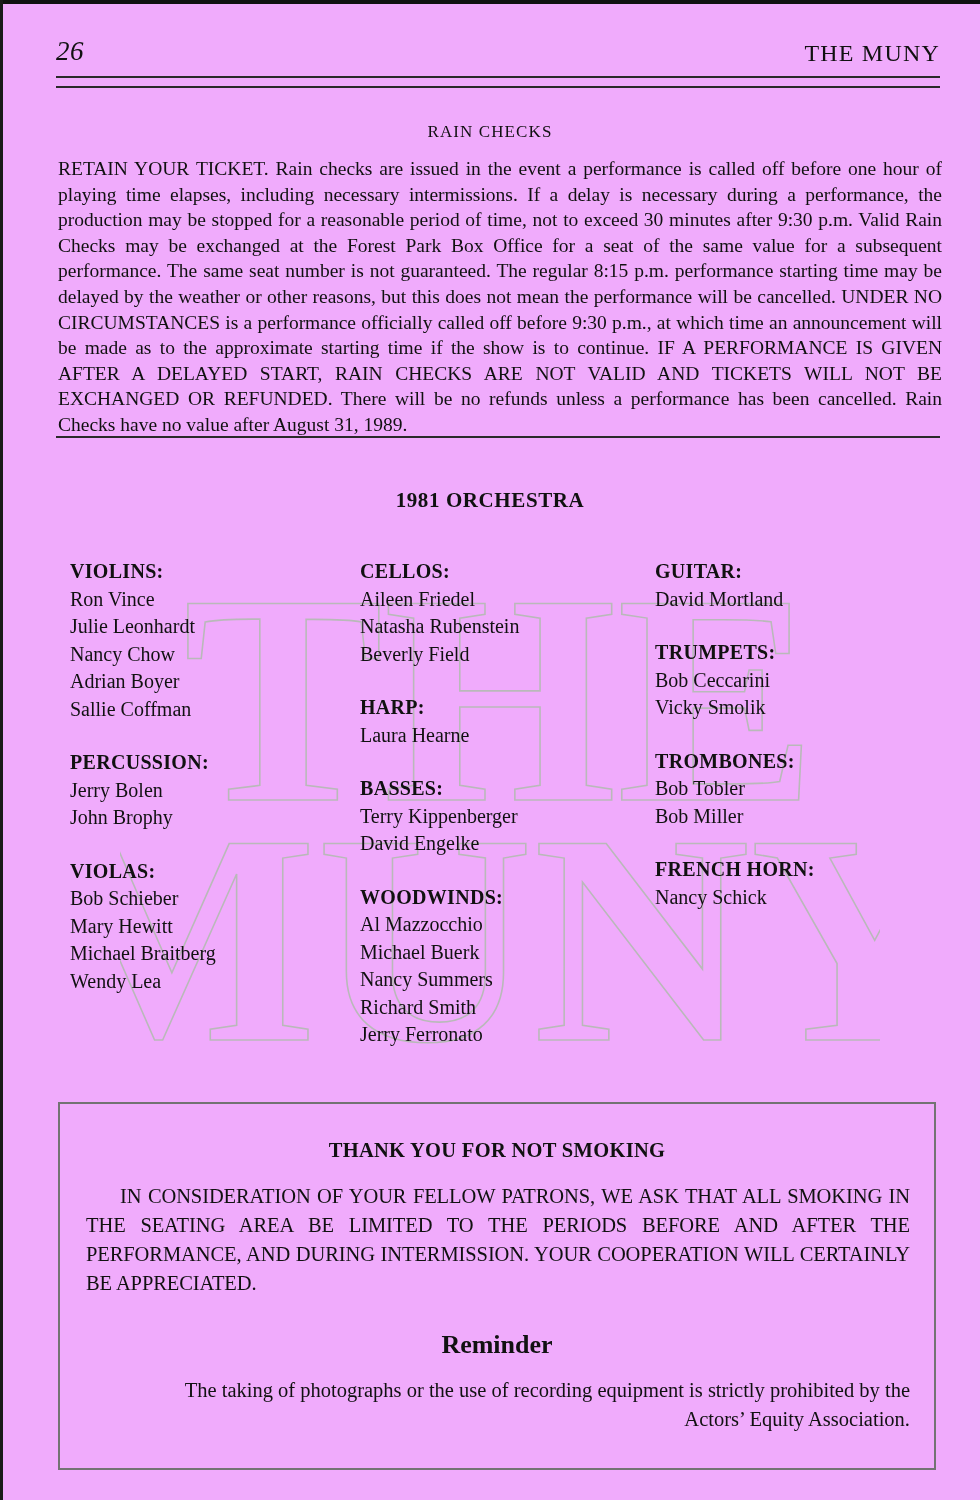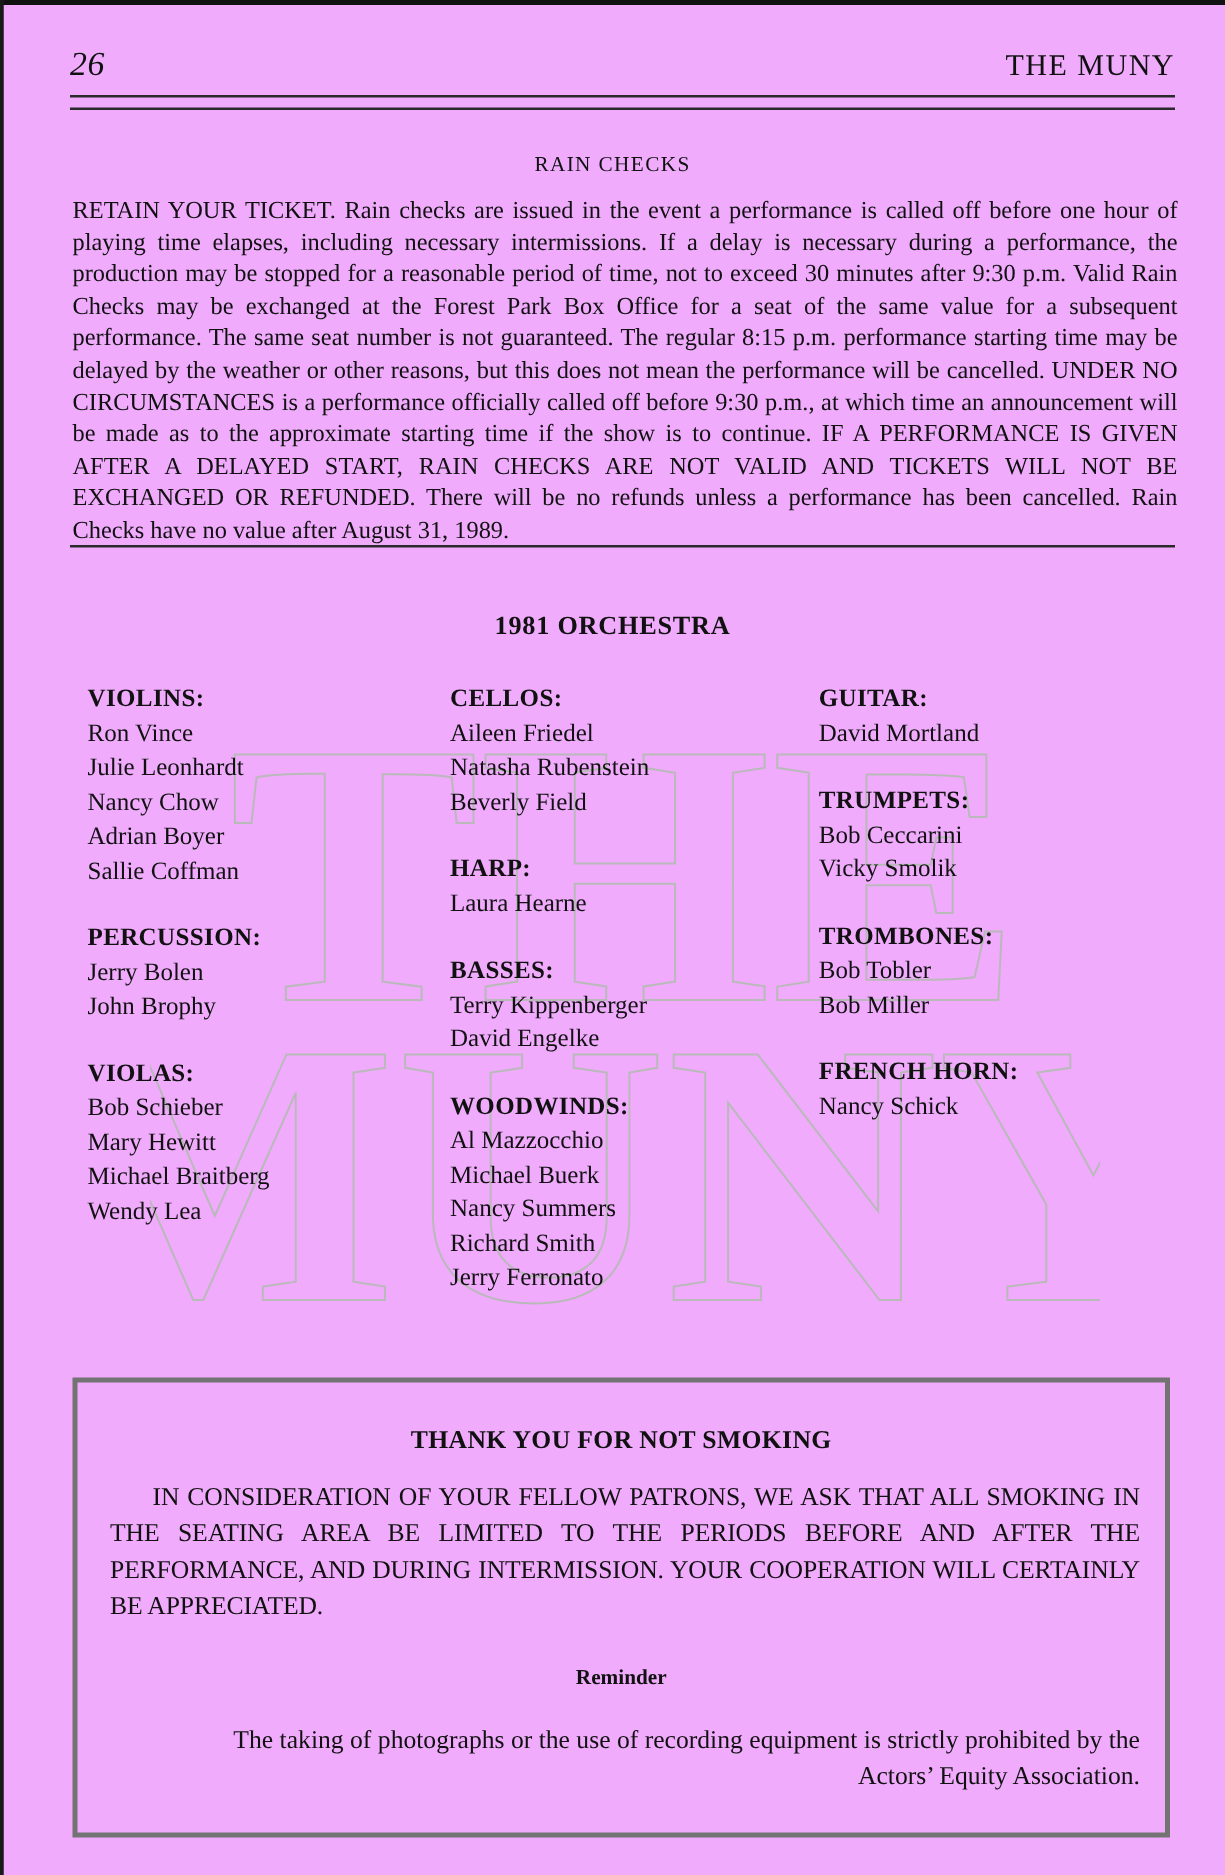--- a/index.html
+++ b/index.html
@@ -126,21 +126,21 @@
 
   .orch-cols {
     position: absolute;
     top: 546px;
     left: 0;
     width: 980px;
     height: 500px;
   }
   .orch-col {
     position: absolute;
-    top: 0;
+    top: 12px;
   }
   .orch-col.c1 { left: 70px; width: 280px; }
   .orch-col.c2 { left: 360px; width: 290px; }
   .orch-col.c3 { left: 655px; width: 290px; }
 
   .orch-group { margin-bottom: 26px; }
   .orch-group:last-child { margin-bottom: 0; }
   .orch-head {
     font-weight: bold;
     font-size: 20px;
@@ -152,21 +152,21 @@
     line-height: 27.5px;
   }
 
   
   .notice-box {
     position: absolute;
     left: 58px;
     top: 1102px;
     width: 878px;
     height: 368px;
-    border: 4px solid #737373;
+    border: 2px solid #737373;
     box-sizing: border-box;
     background: transparent;
   }
   .notice-inner {
     position: relative;
     width: 100%;
     height: 100%;
   }
   .notice-title {
     position: absolute;
@@ -191,21 +191,21 @@
   }
   .notice-body p { margin: 0; }
 
   .reminder-title {
     position: absolute;
     top: 226px;
     left: 0;
     width: 100%;
     text-align: center;
     font-weight: bold;
-    font-size: 17px;
+    font-size: 26px;
   }
   .reminder-body {
     position: absolute;
     top: 272px;
     left: 26px;
     width: 824px;
     font-size: 20.5px;
     line-height: 29px;
     text-align: right;
     text-indent: 34px;

